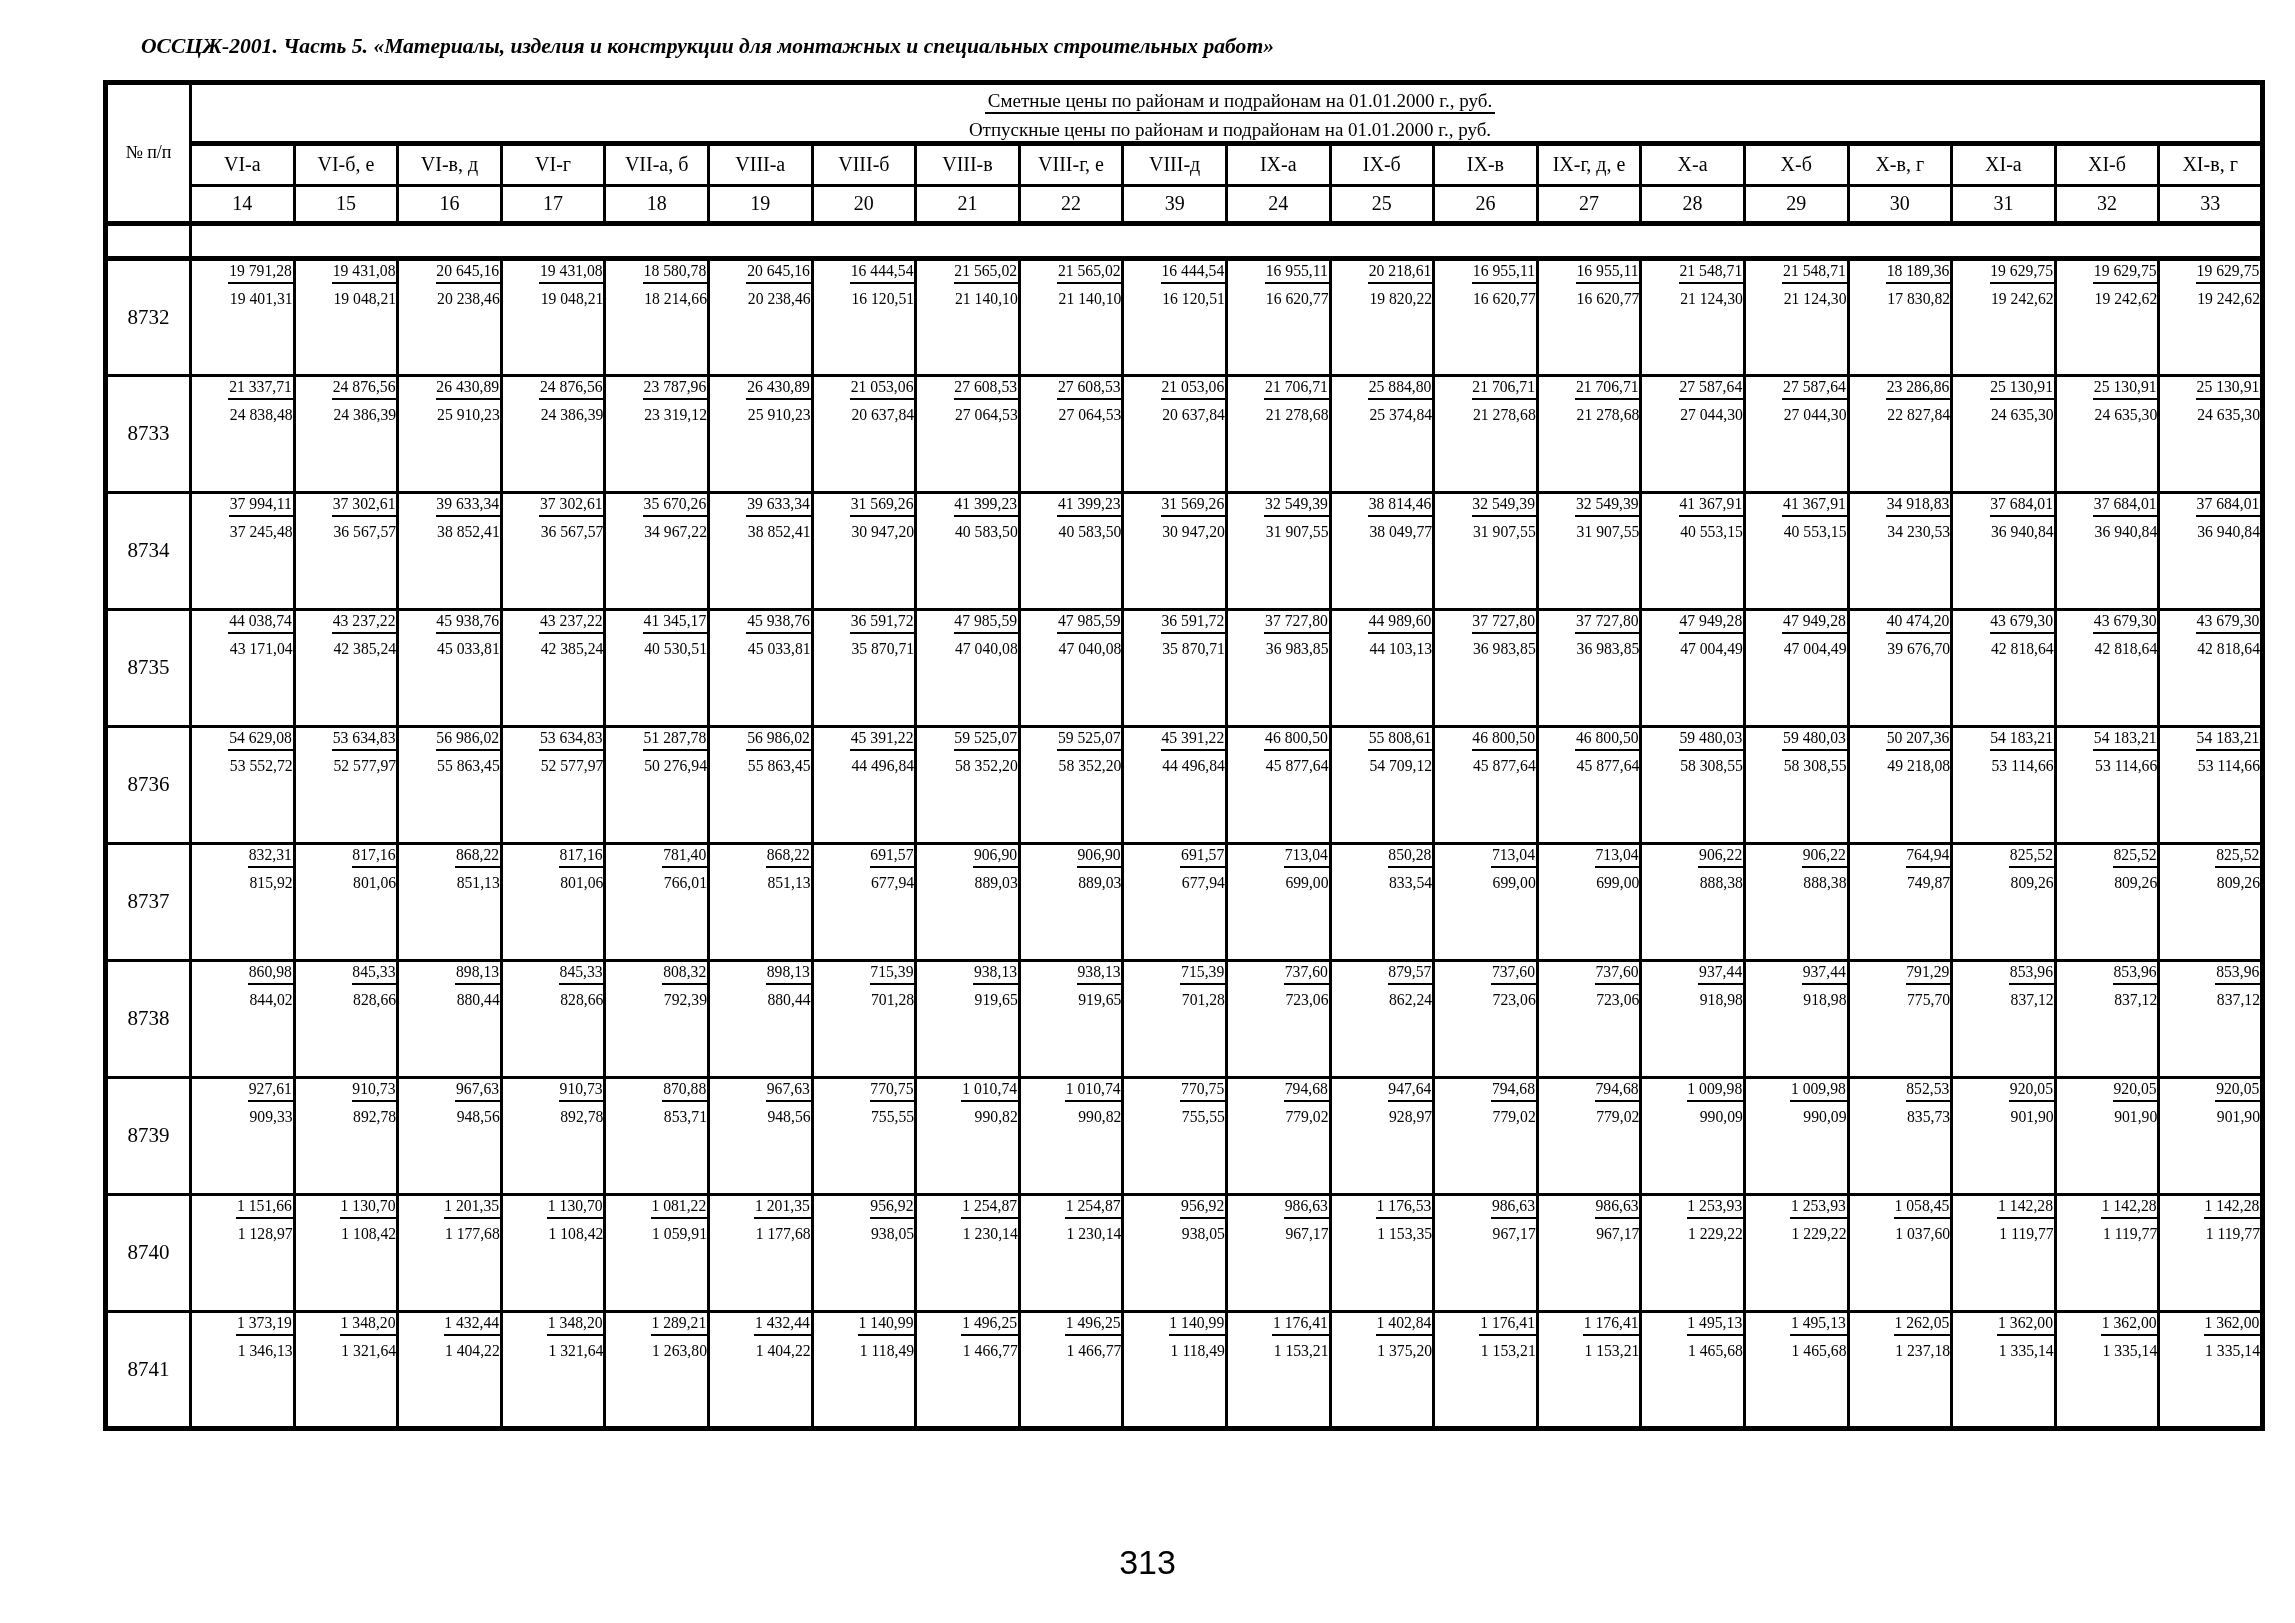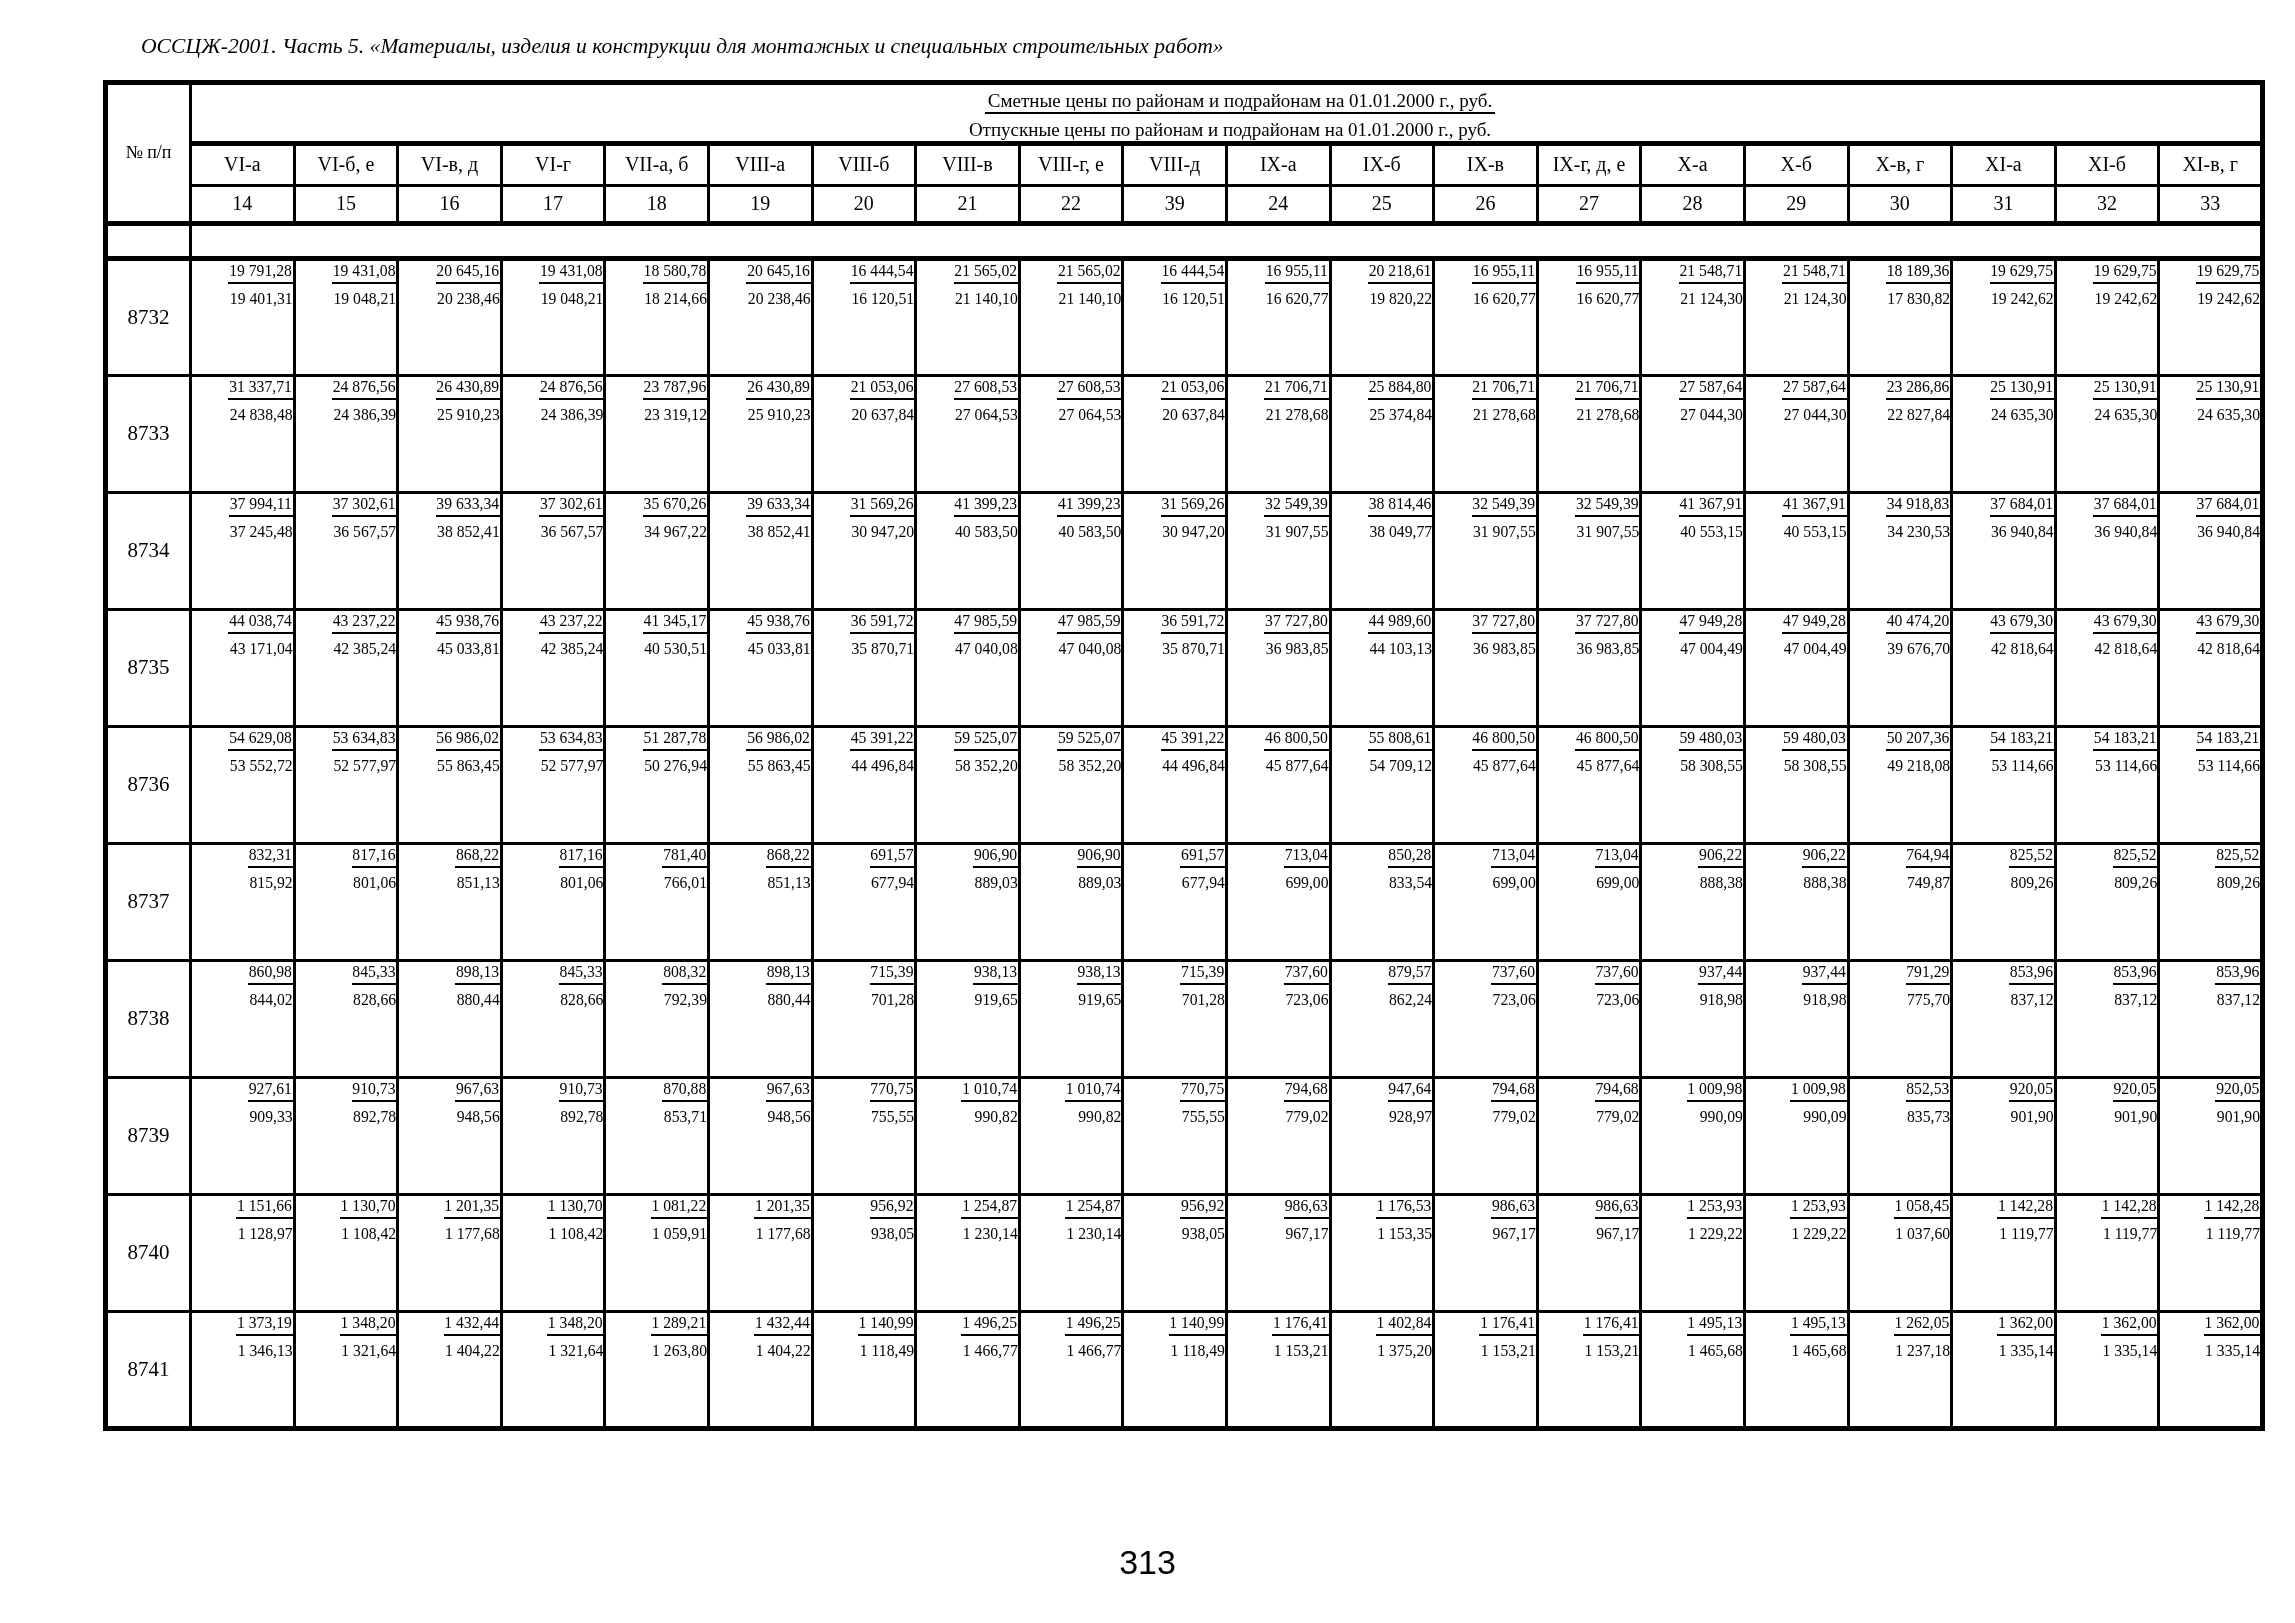--- a/index.html
+++ b/index.html
@@ -9,21 +9,21 @@
     background:#ffffff;
     font-family:"Liberation Serif", serif;
     color:#000000;
     overflow:hidden;
   }
   .doc-title{
     position:absolute;
     left:141px;top:34px;
     font-size:21.6px;
     font-style:italic;
-    font-weight:normal;
+    font-weight:bold;
     white-space:nowrap;
   }
   table.price-table{
     position:absolute;
     left:103px;top:80px;
     width:2162px;
     table-layout:fixed;
     border-collapse:collapse;
     border:5.2px solid #000;
   }
@@ -261,21 +261,21 @@
             <div class="v2">19 242,62</div>
           </td>
           <td class="pc">
             <div><span class="v1">19 629,75</span></div>
             <div class="v2">19 242,62</div>
           </td>
         </tr>
         <tr class="data-row">
           <td class="rid">8733</td>
           <td class="pc">
-            <div><span class="v1">31 337,71</span></div>
+            <div><span class="v1">21 337,71</span></div>
             <div class="v2">24 838,48</div>
           </td>
           <td class="pc">
             <div><span class="v1">24 876,56</span></div>
             <div class="v2">24 386,39</div>
           </td>
           <td class="pc">
             <div><span class="v1">26 430,89</span></div>
             <div class="v2">25 910,23</div>
           </td>

